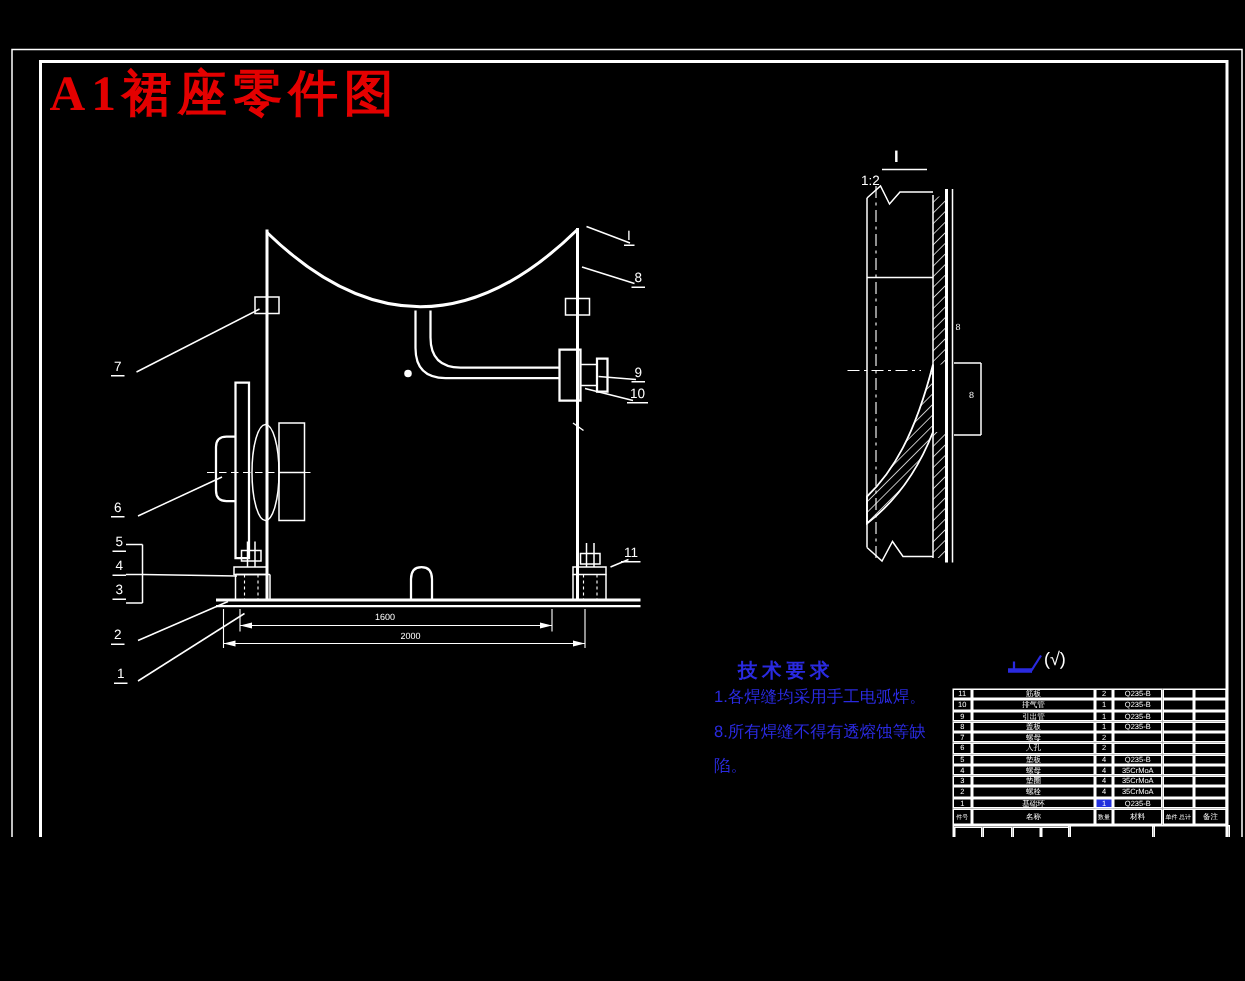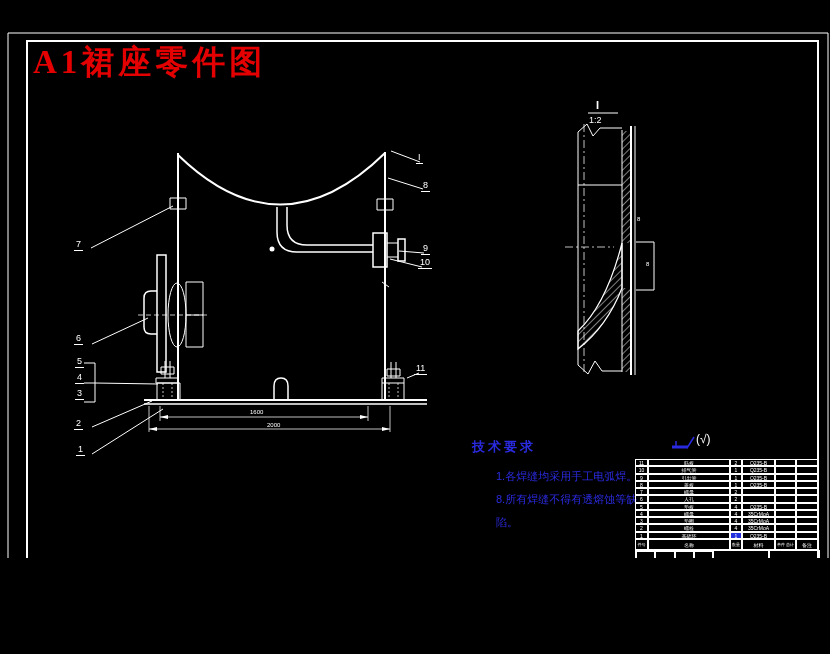--- a/index.html
+++ b/index.html
@@ -3,25 +3,25 @@
 <meta charset="utf-8">
 <style>
   html,body{margin:0;padding:0;background:#000;}
   #sheet{position:relative;width:830px;height:558px;background:#000;overflow:hidden;
          font-family:"Liberation Sans","DejaVu Sans",sans-serif;color:#fff;}
   .ab{position:absolute;}
   #main-title{left:33px;top:40px;font-size:33px;font-weight:bold;letter-spacing:4px;
       color:#e40000;font-family:"Liberation Serif","DejaVu Serif",serif;z-index:5;white-space:nowrap;}
   .draw-label{font-size:9px;line-height:9px;border-bottom:1px solid #fff;padding:0 2px 1px 2px;z-index:4;}
   .tinytxt{font-size:6px;line-height:6px;z-index:4;}
-  #tech-head{left:472px;top:438px;font-size:13px;font-weight:bold;letter-spacing:3px;color:#2a2ae0;}
-  .tech-line{left:496px;font-size:11px;line-height:12px;color:#2a2ae0;white-space:nowrap;margin-top:11px;}
+  #tech-head{left:492px;top:438px;font-size:13px;font-weight:bold;letter-spacing:3px;color:#2a2ae0;}
+  .tech-line{left:476px;font-size:11px;line-height:12px;color:#2a2ae0;white-space:nowrap;}
   #rough-rest{left:696px;top:432px;font-size:12px;color:#fff;}
   #detail-label{left:596px;top:99px;font-size:11px;font-weight:bold;}
-  #detail-scale{left:589px;top:115px;font-size:9px;}
+  #detail-scale{left:574px;top:115px;font-size:9px;}
   
   #parts-table{left:635px;top:459px;width:183px;height:91px;z-index:3;}
   .prow{display:grid;grid-template-columns:13px 82px 12px 33px 21px 22px;height:7.27px;}
   .prow.hdr{height:11px;}
   .pcell{border:0.5px solid #fff;font-size:5px;line-height:6.5px;text-align:center;
          overflow:hidden;white-space:nowrap;color:#fff;}
   .prow.hdr .pcell{line-height:10px;}
   .pcell.w4{font-size:4px;}
   .pcell.hl{background:#2230dd;color:#fff;}
   

